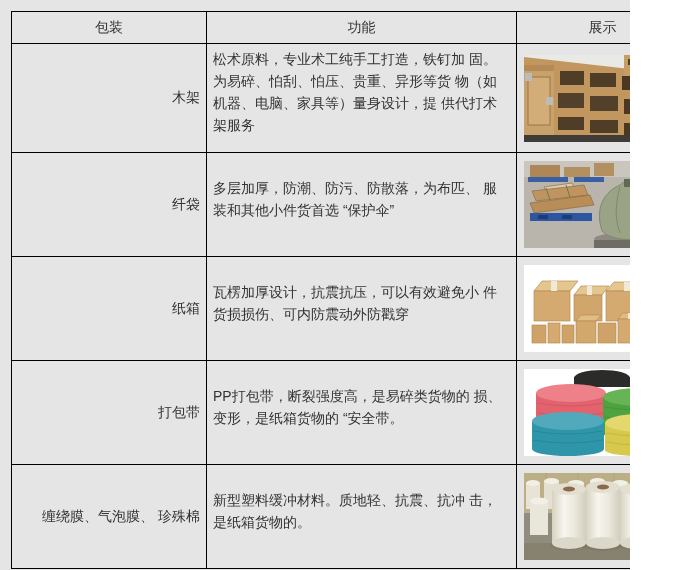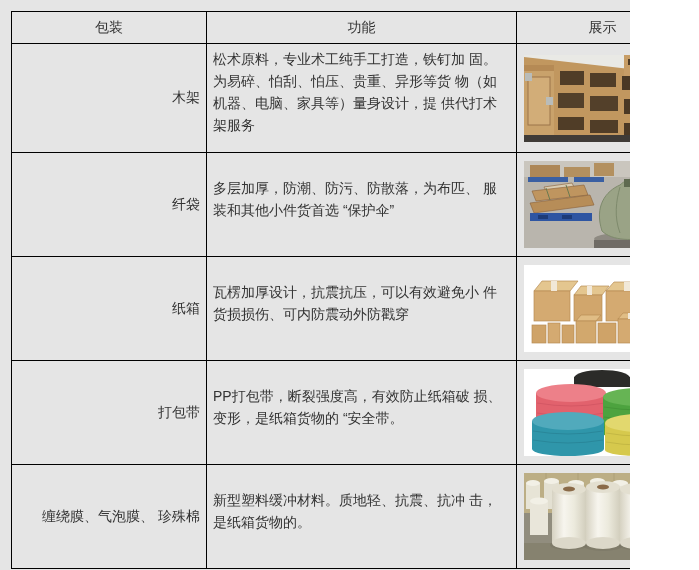--- a/index.html
+++ b/index.html
@@ -142,21 +142,21 @@
               <rect x="94" y="54" width="24" height="24" fill="#d4aa71"></rect>
               <rect x="104" y="48" width="5" height="6" fill="#f1e8d8" stroke="none"></rect>
               <rect x="120" y="56" width="22" height="22" fill="#cfa368"></rect>
             </g>
           </svg>
         </td>
       </tr>
 
       <tr>
         <td class="cell-pack">打包带</td>
-        <td class="cell-func">PP打包带，断裂强度高，有效防止纸箱破 损、变形，是纸箱货物的 “安全带。</td>
+        <td class="cell-func">PP打包带，断裂强度高，是易碎类货物的 损、变形，是纸箱货物的 “安全带。</td>
         <td class="cell-img">
           <svg class="photo" viewBox="0 0 158 87">
             <rect width="158" height="87" fill="#ffffff"></rect>
 
             <rect x="50" y="8" width="56" height="10" fill="#2b2b29"></rect>
             <ellipse cx="78" cy="9" rx="28" ry="8" fill="#2b2b29"></ellipse>
 
             <rect x="12" y="24" width="70" height="38" fill="#e2626d"></rect>
             <ellipse cx="47" cy="62" rx="35" ry="8" fill="#e2626d"></ellipse>
             <ellipse cx="47" cy="24" rx="35" ry="9" fill="#ed8089"></ellipse>

